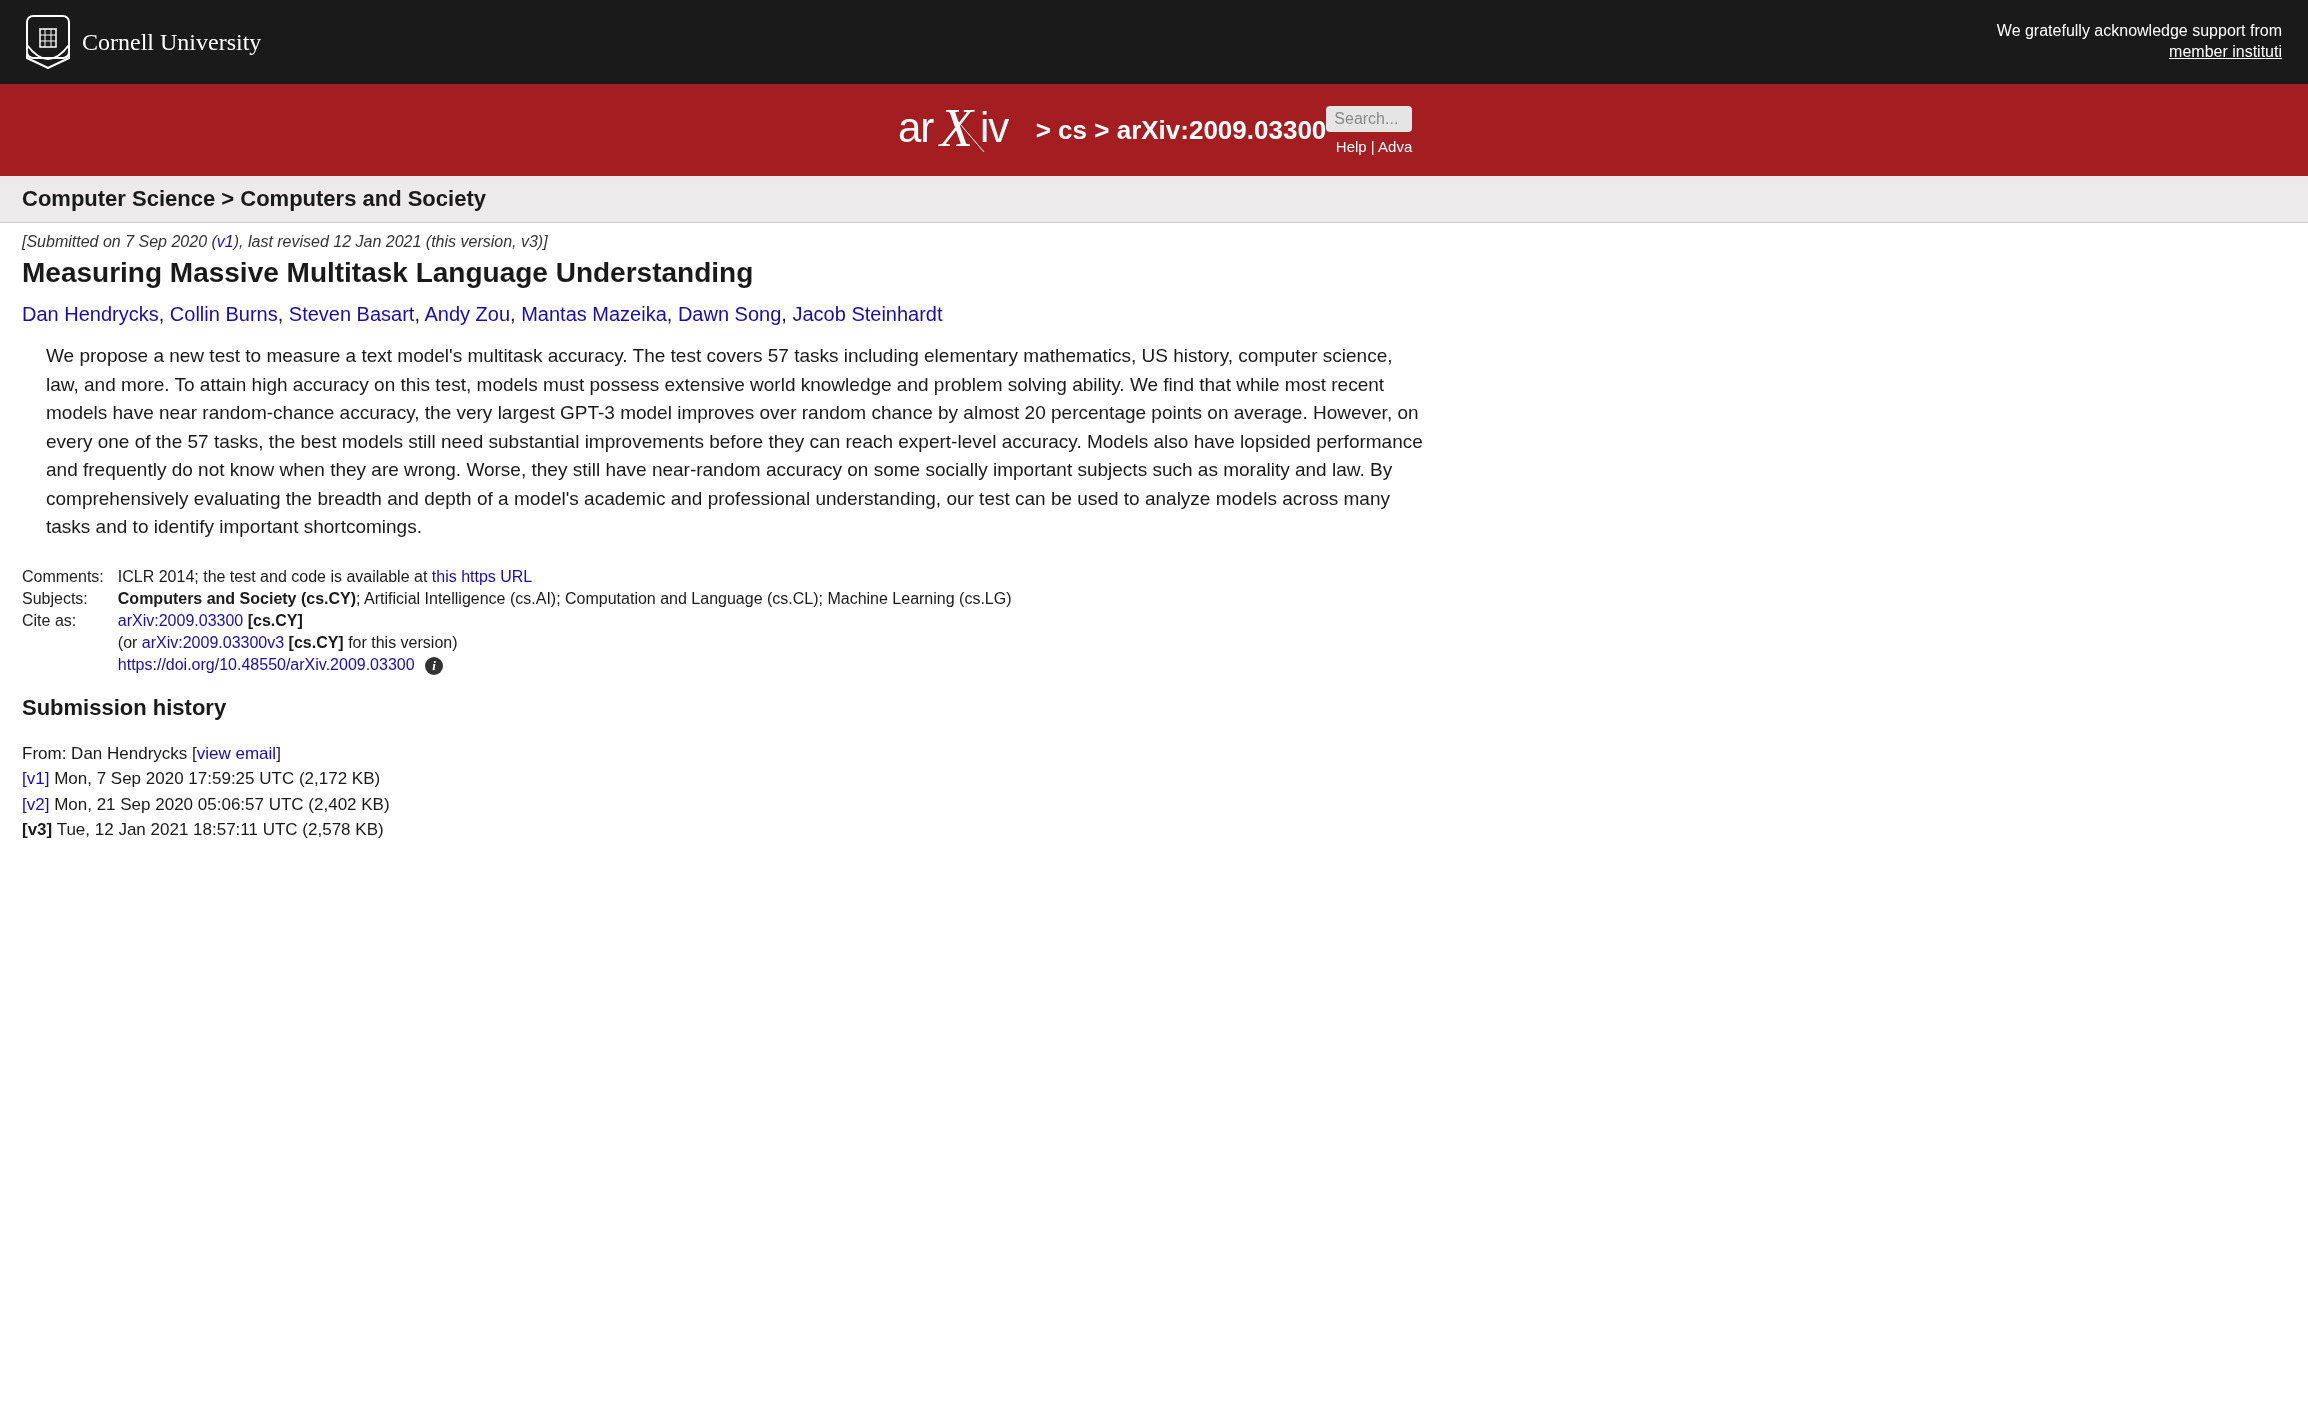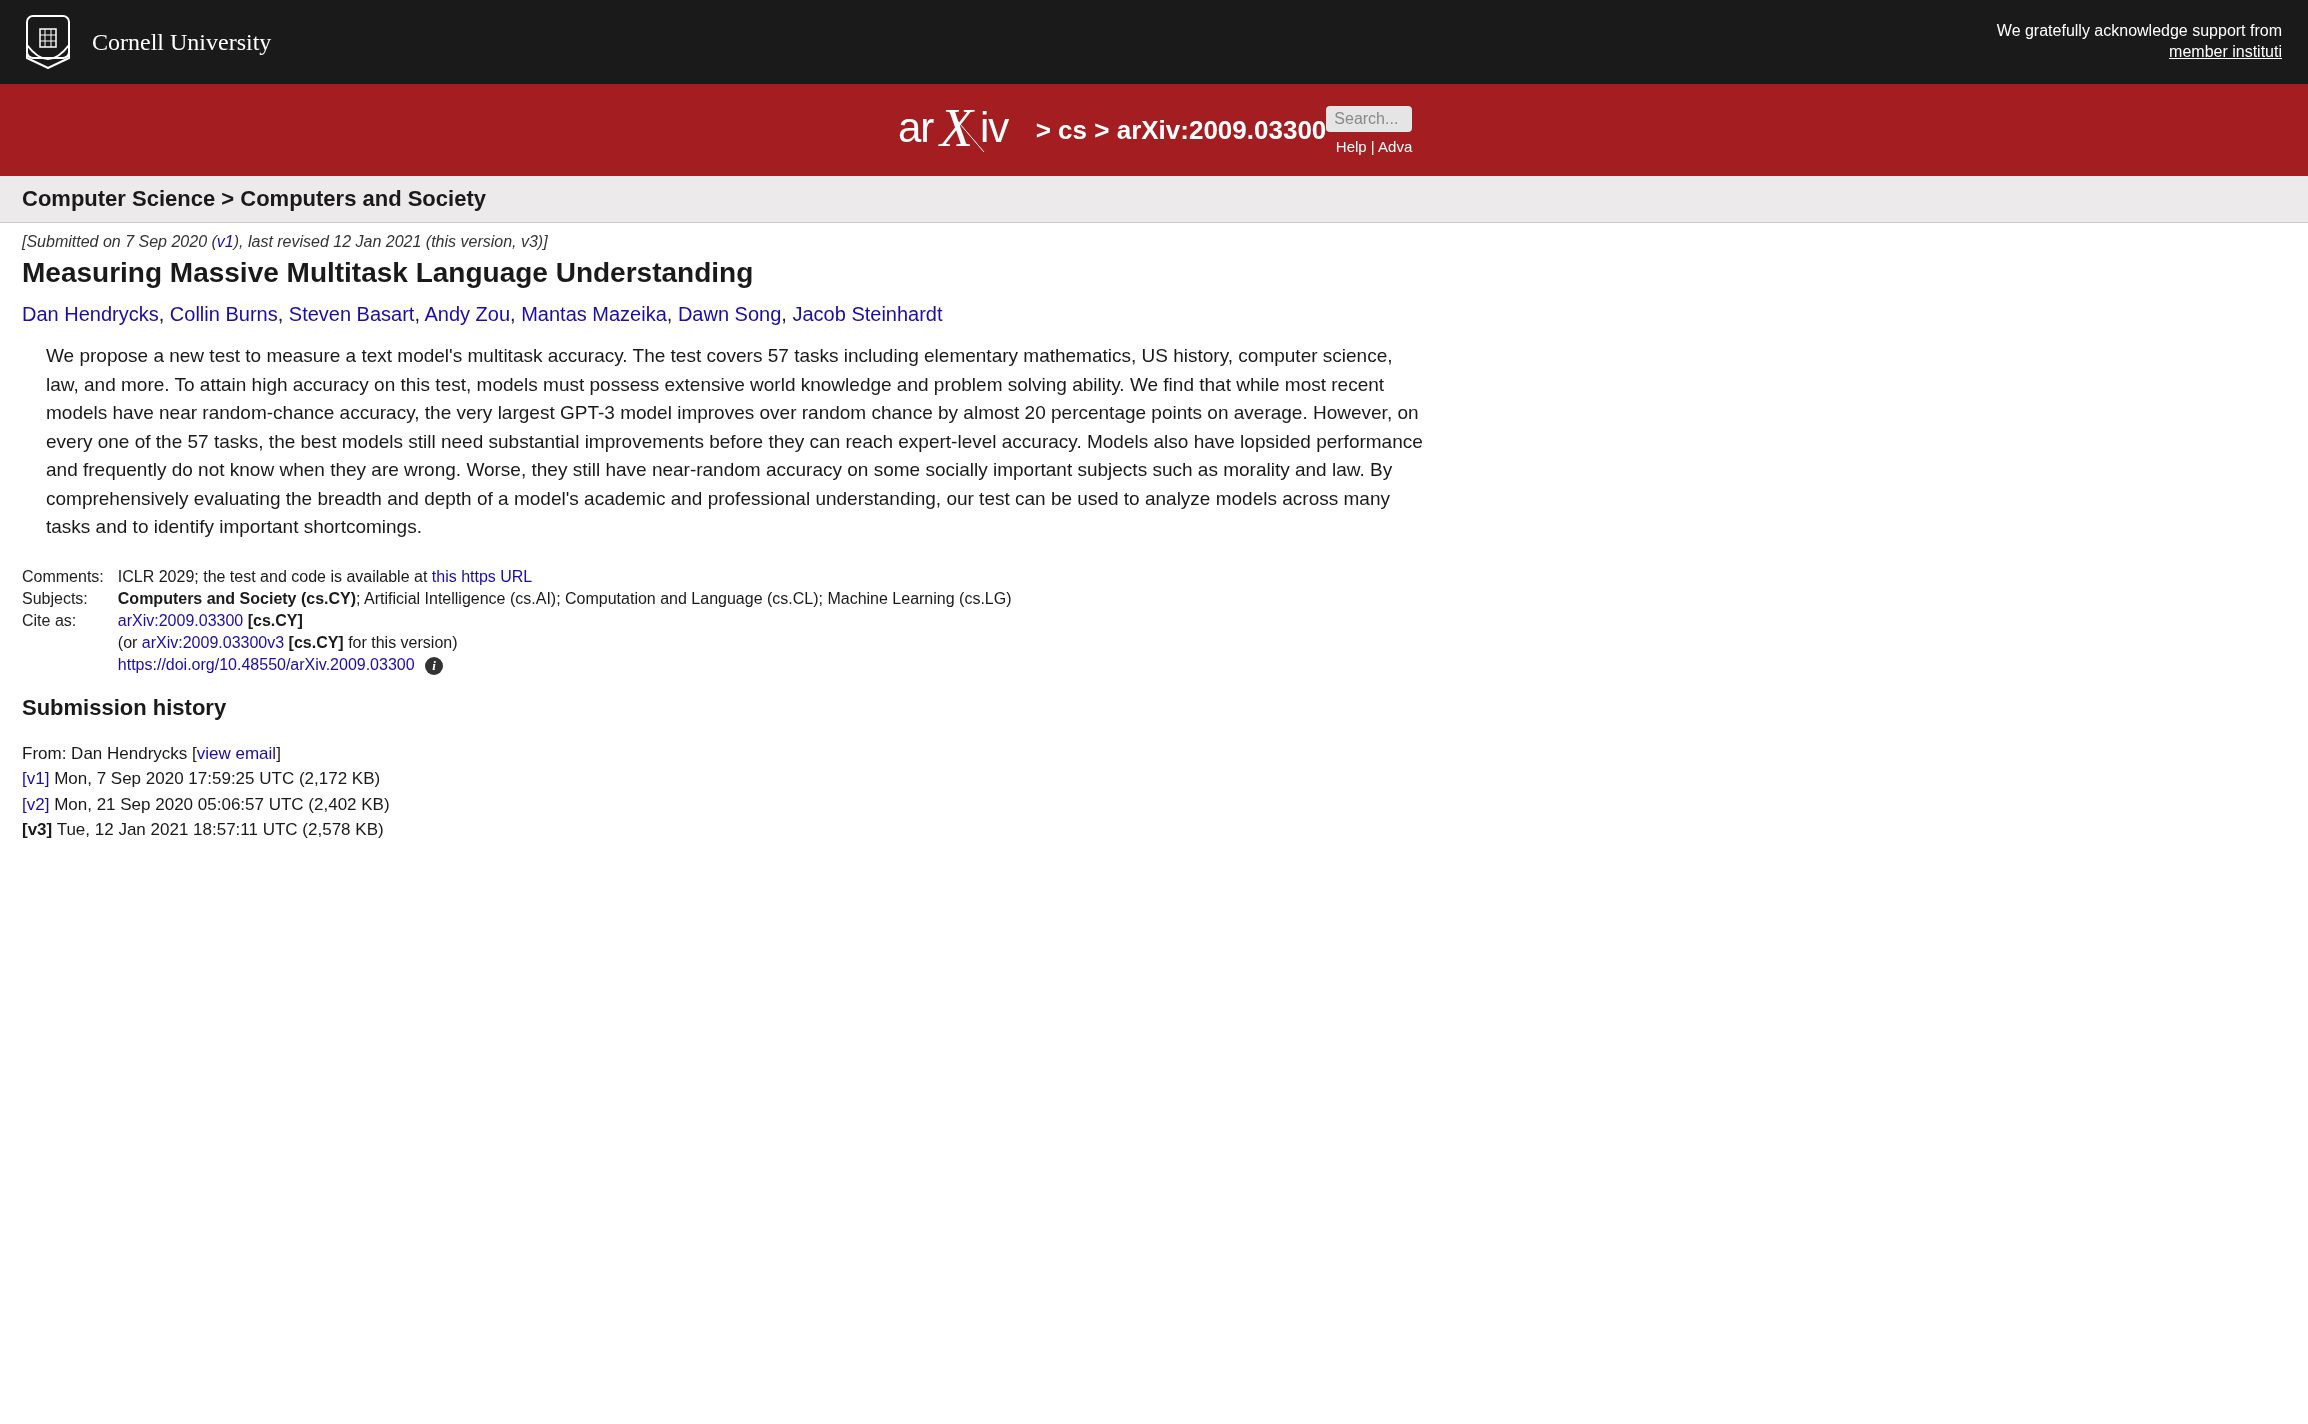--- a/index.html
+++ b/index.html
@@ -1,21 +1,21 @@
 <!DOCTYPE html>
 <html><head>
 <meta charset="utf-8">
 <style>
   * { box-sizing: border-box; margin: 0; padding: 0; }
   body { font-family: -apple-system, BlinkMacSystemFont, "Segoe UI", Helvetica, Arial, sans-serif; color: #1a1a1a; background: #fff; }
   a { color: #1a0dab; text-decoration: none; cursor: pointer; }
 
   
   .cornell-bar { background: #1a1a1a; color: #fff; display: flex; align-items: center; justify-content: space-between; padding: 14px 26px 14px 26px; min-height: 84px; }
-  .cornell-left { display: flex; align-items: center; gap: 22px; }
+  .cornell-left { display: flex; align-items: center; gap: 12px; }
   .cornell-logo { width: 44px; height: 54px; }
   .cornell-text { font-family: Georgia, "Times New Roman", serif; font-size: 24px; color: #fff; }
   .cornell-right { text-align: right; font-size: 16px; color: #fff; line-height:1.3; }
   .cornell-right a { color: #fff; text-decoration: underline; }
 
   
   .arxiv-bar { background: #a41e21; color: #fff; padding: 0 12px; display: flex; align-items: center; justify-content: center; min-height: 92px; position:relative; }
   .arxiv-left { display: flex; align-items: center; gap: 10px; }
   .arxiv-logo { font-size: 44px; font-weight: 300; letter-spacing: -1px; padding-left: 2px; display:flex; align-items:center;}
   .arxiv-crumb { font-size: 26px; color: #fff; font-weight:600;}
@@ -118,21 +118,21 @@
     <a>Jacob Steinhardt</a>
   </div>
 
   <p class="abstract">We propose a new test to measure a text model's multitask accuracy. The test covers 57 tasks including elementary mathematics, US history, computer science, law, and more. To attain high accuracy on this test, models must possess extensive world knowledge and problem solving ability. We find that while most recent models have near random-chance accuracy, the very largest GPT-3 model improves over random chance by almost 20 percentage points on average. However, on every one of the 57 tasks, the best models still need substantial improvements before they can reach expert-level accuracy. Models also have lopsided performance and frequently do not know when they are wrong. Worse, they still have near-random accuracy on some socially important subjects such as morality and law. By comprehensively evaluating the breadth and depth of a model's academic and professional understanding, our test can be used to analyze models across many tasks and to identify important shortcomings.</p>
 
   <table class="meta-table">
     <tbody>
         <tr>
       <td class="lbl">Comments:</td>
       <td>
-        <span>ICLR 2029; the test and code is available at </span><a>this https URL</a>
+        <span>ICLR 2014; the test and code is available at </span><a>this https URL</a>
       </td>
     </tr>
     <tr>
       <td class="lbl">Subjects:</td>
       <td>
         <span class="bold">Computers and Society (cs.CY)</span><span>; Artificial Intelligence (cs.AI); Computation and Language (cs.CL); Machine Learning (cs.LG)</span>
       </td>
     </tr>
     <tr>
       <td class="lbl">Cite as:</td>

